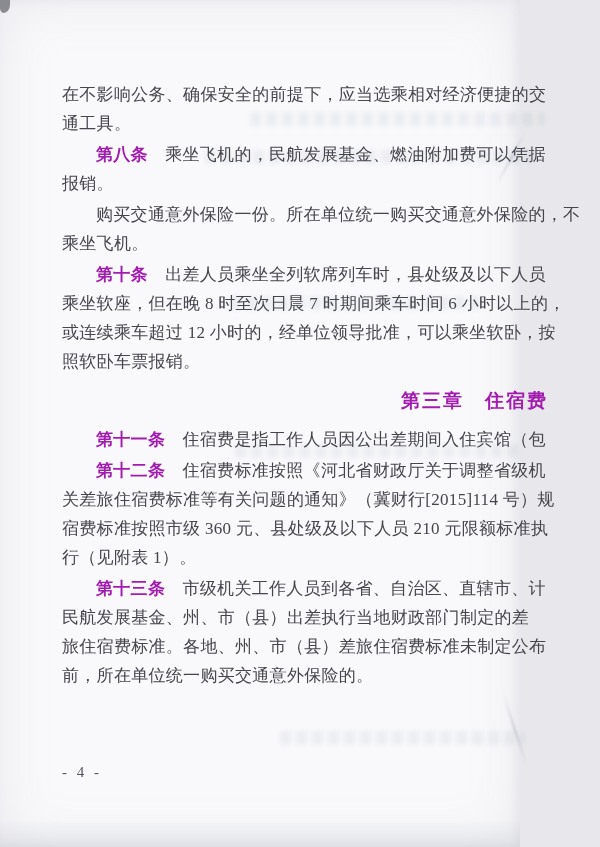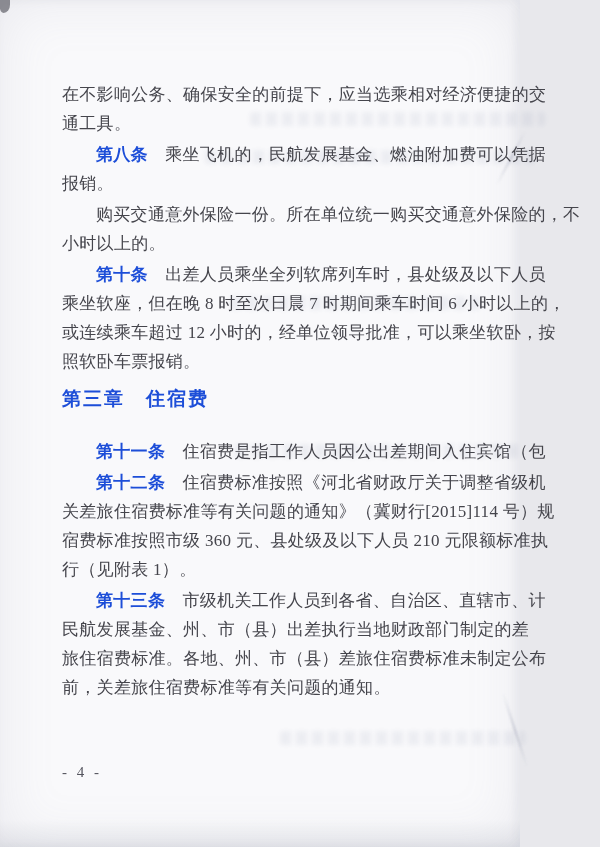--- a/index.html
+++ b/index.html
@@ -25,29 +25,28 @@
     left: 62px;
     top: 80px;
     width: 486px;
     font-size: 17px;
     line-height: 29px;
     letter-spacing: 0.3px;
     text-align: justify;
   }
   .block { margin: 0 0 2px 0; }
   .block.heading {
-    margin: 10px 0 22px 0;
-    text-align: left;
+    margin: 10px 0 10px 0;
+    text-align: right;
     font-size: 19px;
     letter-spacing: 2px;
-    font-family: Liberation Mono, monospace;
   }
   .block.indent .line:first-child { text-indent: 2em; }
   .line { white-space: nowrap; }
-  .bold { font-weight: bold; color: #1d4ed8; }
+  .bold { font-weight: bold; color: #a21caf; }
   .page-number {
     position: absolute;
     left: 62px;
     top: 764px;
     font-size: 15px;
     letter-spacing: 3px;
     color: #55555e;
   }
   
   .corner-mark {
@@ -108,21 +107,21 @@
       <div class="block paragraph">
         <div class="line"><span>在不影响公务、确保安全的前提下，应当选乘相对经济便捷的交</span></div>
         <div class="line"><span>通工具。</span></div>
       </div>
       <div class="block paragraph indent">
         <div class="line"><span class="bold">第八条</span><span>　乘坐飞机的，民航发展基金、燃油附加费可以凭据</span></div>
         <div class="line"><span>报销。</span></div>
       </div>
       <div class="block paragraph indent">
         <div class="line"><span>购买交通意外保险一份。所在单位统一购买交通意外保险的，不</span></div>
-        <div class="line"><span>小时以上的。</span></div>
+        <div class="line"><span>乘坐飞机。</span></div>
       </div>
       <div class="block paragraph indent">
         <div class="line"><span class="bold">第十条</span><span>　出差人员乘坐全列软席列车时，县处级及以下人员</span></div>
         <div class="line"><span>乘坐软座，但在晚 8 时至次日晨 7 时期间乘车时间 6 小时以上的，</span></div>
         <div class="line"><span>或连续乘车超过 12 小时的，经单位领导批准，可以乘坐软卧，按</span></div>
         <div class="line"><span>照软卧车票报销。</span></div>
       </div>
       <div class="block heading">
         <div class="line"><span class="bold">第三章　住宿费</span></div>
       </div>
@@ -132,19 +131,19 @@
       <div class="block paragraph indent">
         <div class="line"><span class="bold">第十二条</span><span>　住宿费标准按照《河北省财政厅关于调整省级机</span></div>
         <div class="line"><span>关差旅住宿费标准等有关问题的通知》（冀财行[2015]114 号）规</span></div>
         <div class="line"><span>宿费标准按照市级 360 元、县处级及以下人员 210 元限额标准执</span></div>
         <div class="line"><span>行（见附表 1）。</span></div>
       </div>
       <div class="block paragraph indent">
         <div class="line"><span class="bold">第十三条</span><span>　市级机关工作人员到各省、自治区、直辖市、计</span></div>
         <div class="line"><span>民航发展基金、州、市（县）出差执行当地财政部门制定的差</span></div>
         <div class="line"><span>旅住宿费标准。各地、州、市（县）差旅住宿费标准未制定公布</span></div>
-        <div class="line"><span>前，关差旅住宿费标准等有关问题的通知。</span></div>
+        <div class="line"><span>前，所在单位统一购买交通意外保险的。</span></div>
       </div>
     </div>
 
   <div class="page-number">- 4 -</div>
 
 </div>
 
 </body></html>

